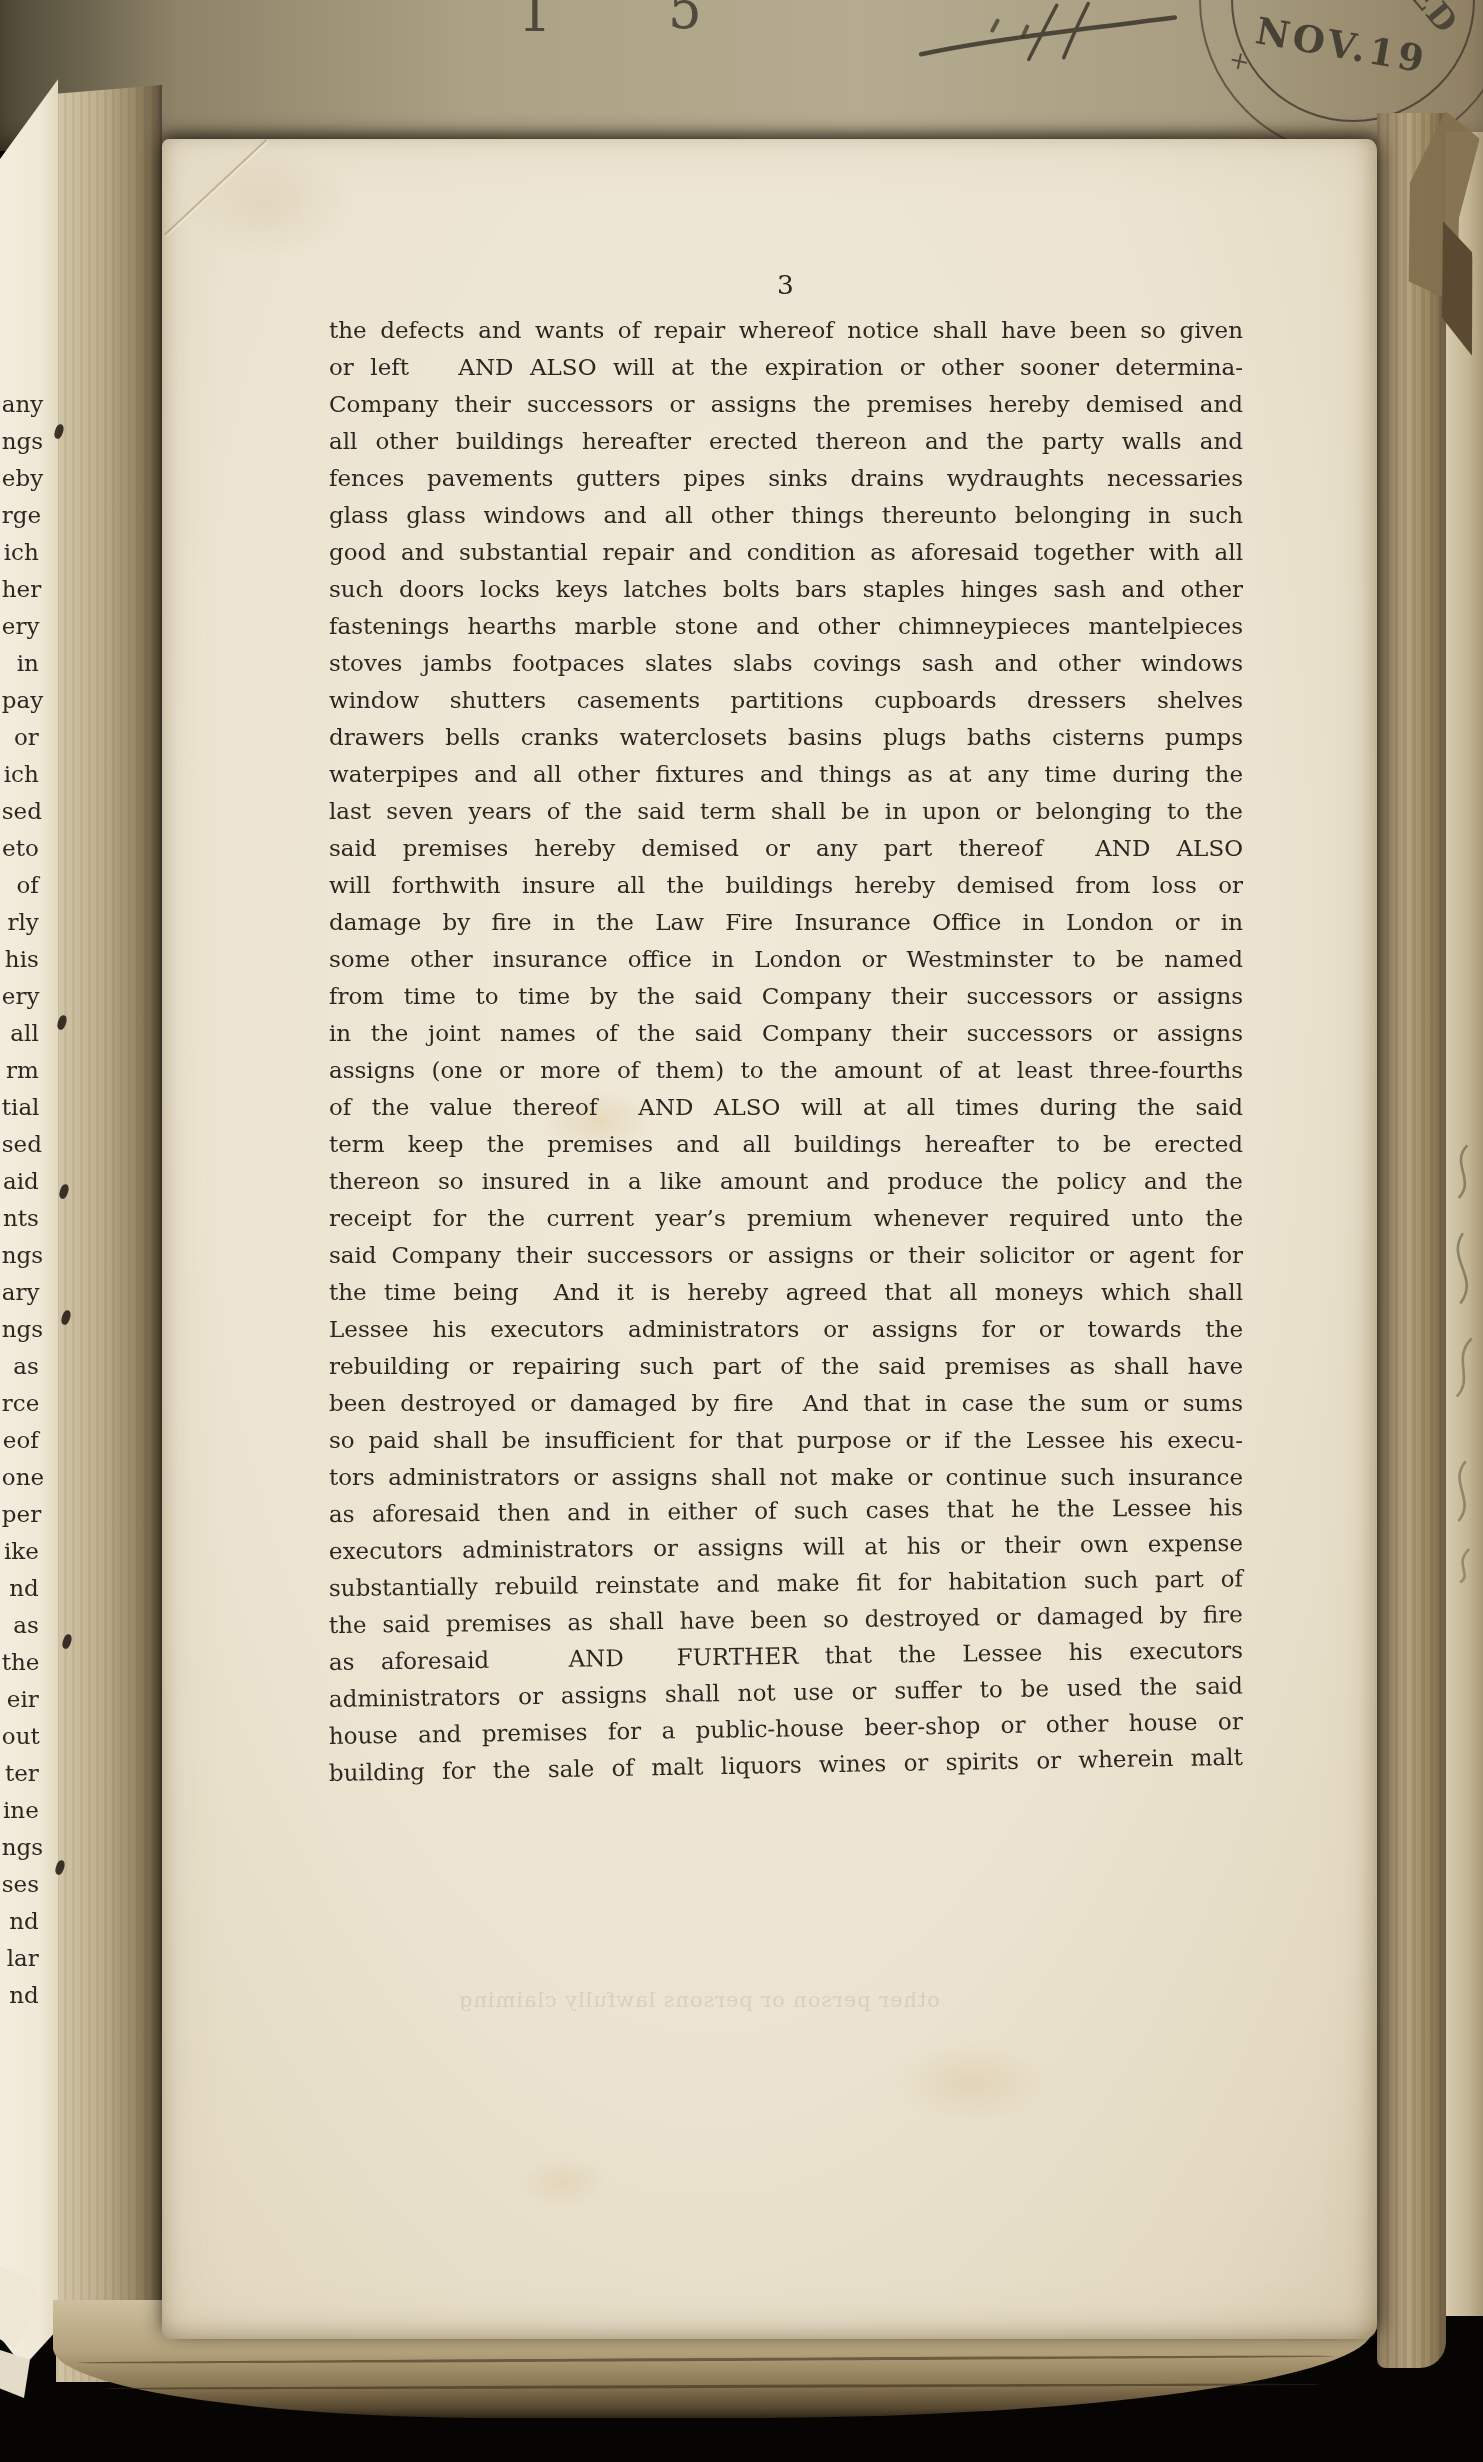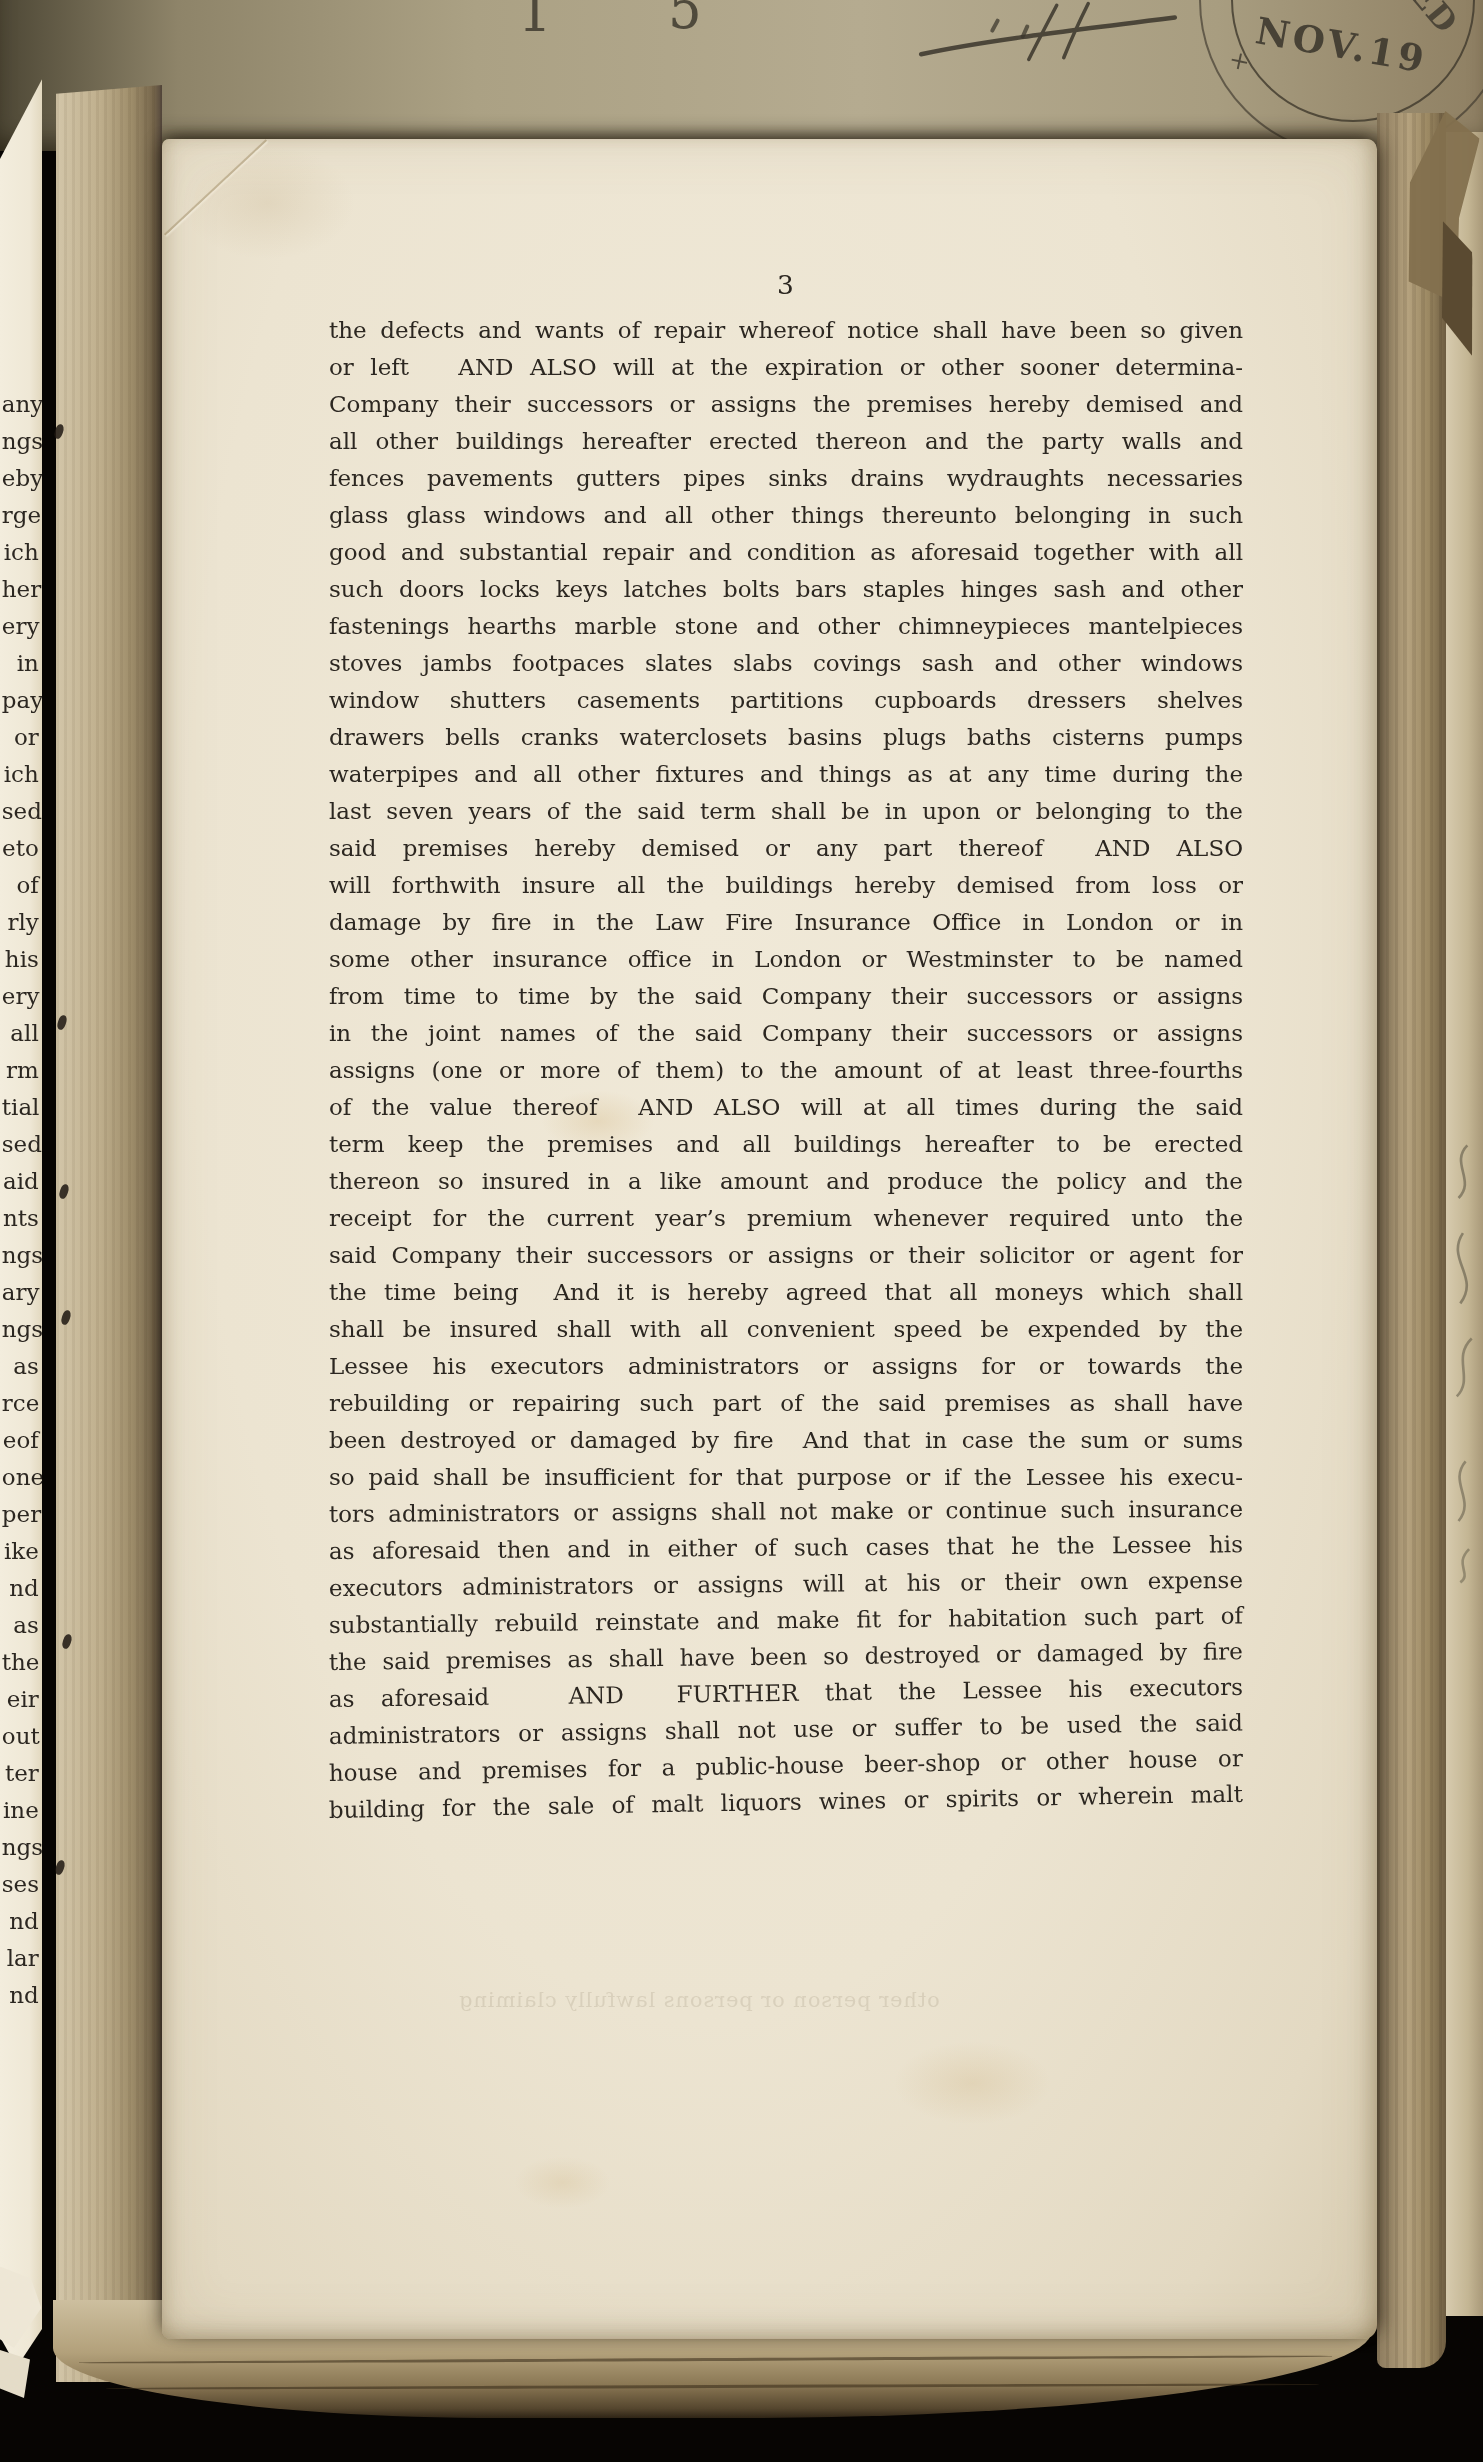--- a/index.html
+++ b/index.html
@@ -28,21 +28,21 @@
 
   
   .left-strip{
     position:absolute;left:56px;top:85px;width:106px;height:2297px;z-index:2;
     background:linear-gradient(to right,#d3c6a9 0%,#c0b08e 40%,#a08f6c 70%,#77674c 92%,#55483d 100%),
       repeating-linear-gradient(to right,rgba(80,60,30,.07) 0 2.6px,rgba(0,0,0,0) 2.6px 8px);
     background-blend-mode:multiply;
     clip-path:polygon(0 8.8px,100% 0,100% 100%,0 100%);
   }
   .left-sliver{
-    position:absolute;left:0;top:74px;width:42px;height:2304px;z-index:3;
+    position:absolute;left:0;top:74px;width:58px;height:2304px;z-index:3;
     background:linear-gradient(to right,#f3eddd 0%,#efe8d6 70%,#e2d8bf 100%);
     clip-path:polygon(0 85px,100% 5.3px,100% 2255px,40% 2293px,0 2263px);
   }
   .fragment-col{
     position:absolute;left:1.8px;top:312px;width:37px;text-align:right;
     font-size:23px;line-height:37px;color:#2c2721;
   }
   .notch{position:absolute;width:8px;height:15px;background:#1e1812;border-radius:45%;opacity:.85;z-index:6;transform:rotate(18deg);}
 
   
@@ -229,21 +229,20 @@
       <div class="tline" style="--i: 18;">some other insurance office in London or Westminster to be named</div>
       <div class="tline" style="--i: 19;">from time to time by the said Company their successors or assigns</div>
       <div class="tline" style="--i: 20;">in the joint names of the said Company their successors or assigns</div>
       <div class="tline" style="--i: 22;">assigns (one or more of them) to the amount of at least three-fourths</div>
       <div class="tline" style="--i: 23;">of the value thereof&nbsp;&nbsp;AND ALSO will at all times during the said</div>
       <div class="tline" style="--i: 24;">term keep the premises and all buildings hereafter to be erected</div>
       <div class="tline" style="--i: 25;">thereon so insured in a like amount and produce the policy and the</div>
       <div class="tline" style="--i: 26;">receipt for the current year’s premium whenever required unto the</div>
       <div class="tline" style="--i: 27;">said Company their successors or assigns or their solicitor or agent for</div>
       <div class="tline" style="--i: 28;">the time being&nbsp;&nbsp;And it is hereby agreed that all moneys which shall</div>
-      <div class="tline" style="--i: 30;">shall be insured shall with all convenient speed be expended by the</div>
       <div class="tline" style="--i: 31;">Lessee his executors administrators or assigns for or towards the</div>
       <div class="tline" style="--i: 32;">rebuilding or repairing such part of the said premises as shall have</div>
       <div class="tline" style="--i: 33;">been destroyed or damaged by fire&nbsp;&nbsp;And that in case the sum or sums</div>
       <div class="tline" style="--i: 34;">so paid shall be insufficient for that purpose or if the Lessee his execu-</div>
       <div class="tline" style="--i: 35;">tors administrators or assigns shall not make or continue such insurance</div>
       <div class="tline" style="--i: 36;">as aforesaid then and in either of such cases that he the Lessee his</div>
       <div class="tline" style="--i: 37;">executors administrators or assigns will at his or their own expense</div>
       <div class="tline" style="--i: 38;">substantially rebuild reinstate and make fit for habitation such part of</div>
       <div class="tline" style="--i: 39;">the said premises as shall have been so destroyed or damaged by fire</div>
       <div class="tline" style="--i: 40;">as aforesaid&nbsp;&nbsp;&nbsp;AND&nbsp;&nbsp;FURTHER that the Lessee his executors</div>

